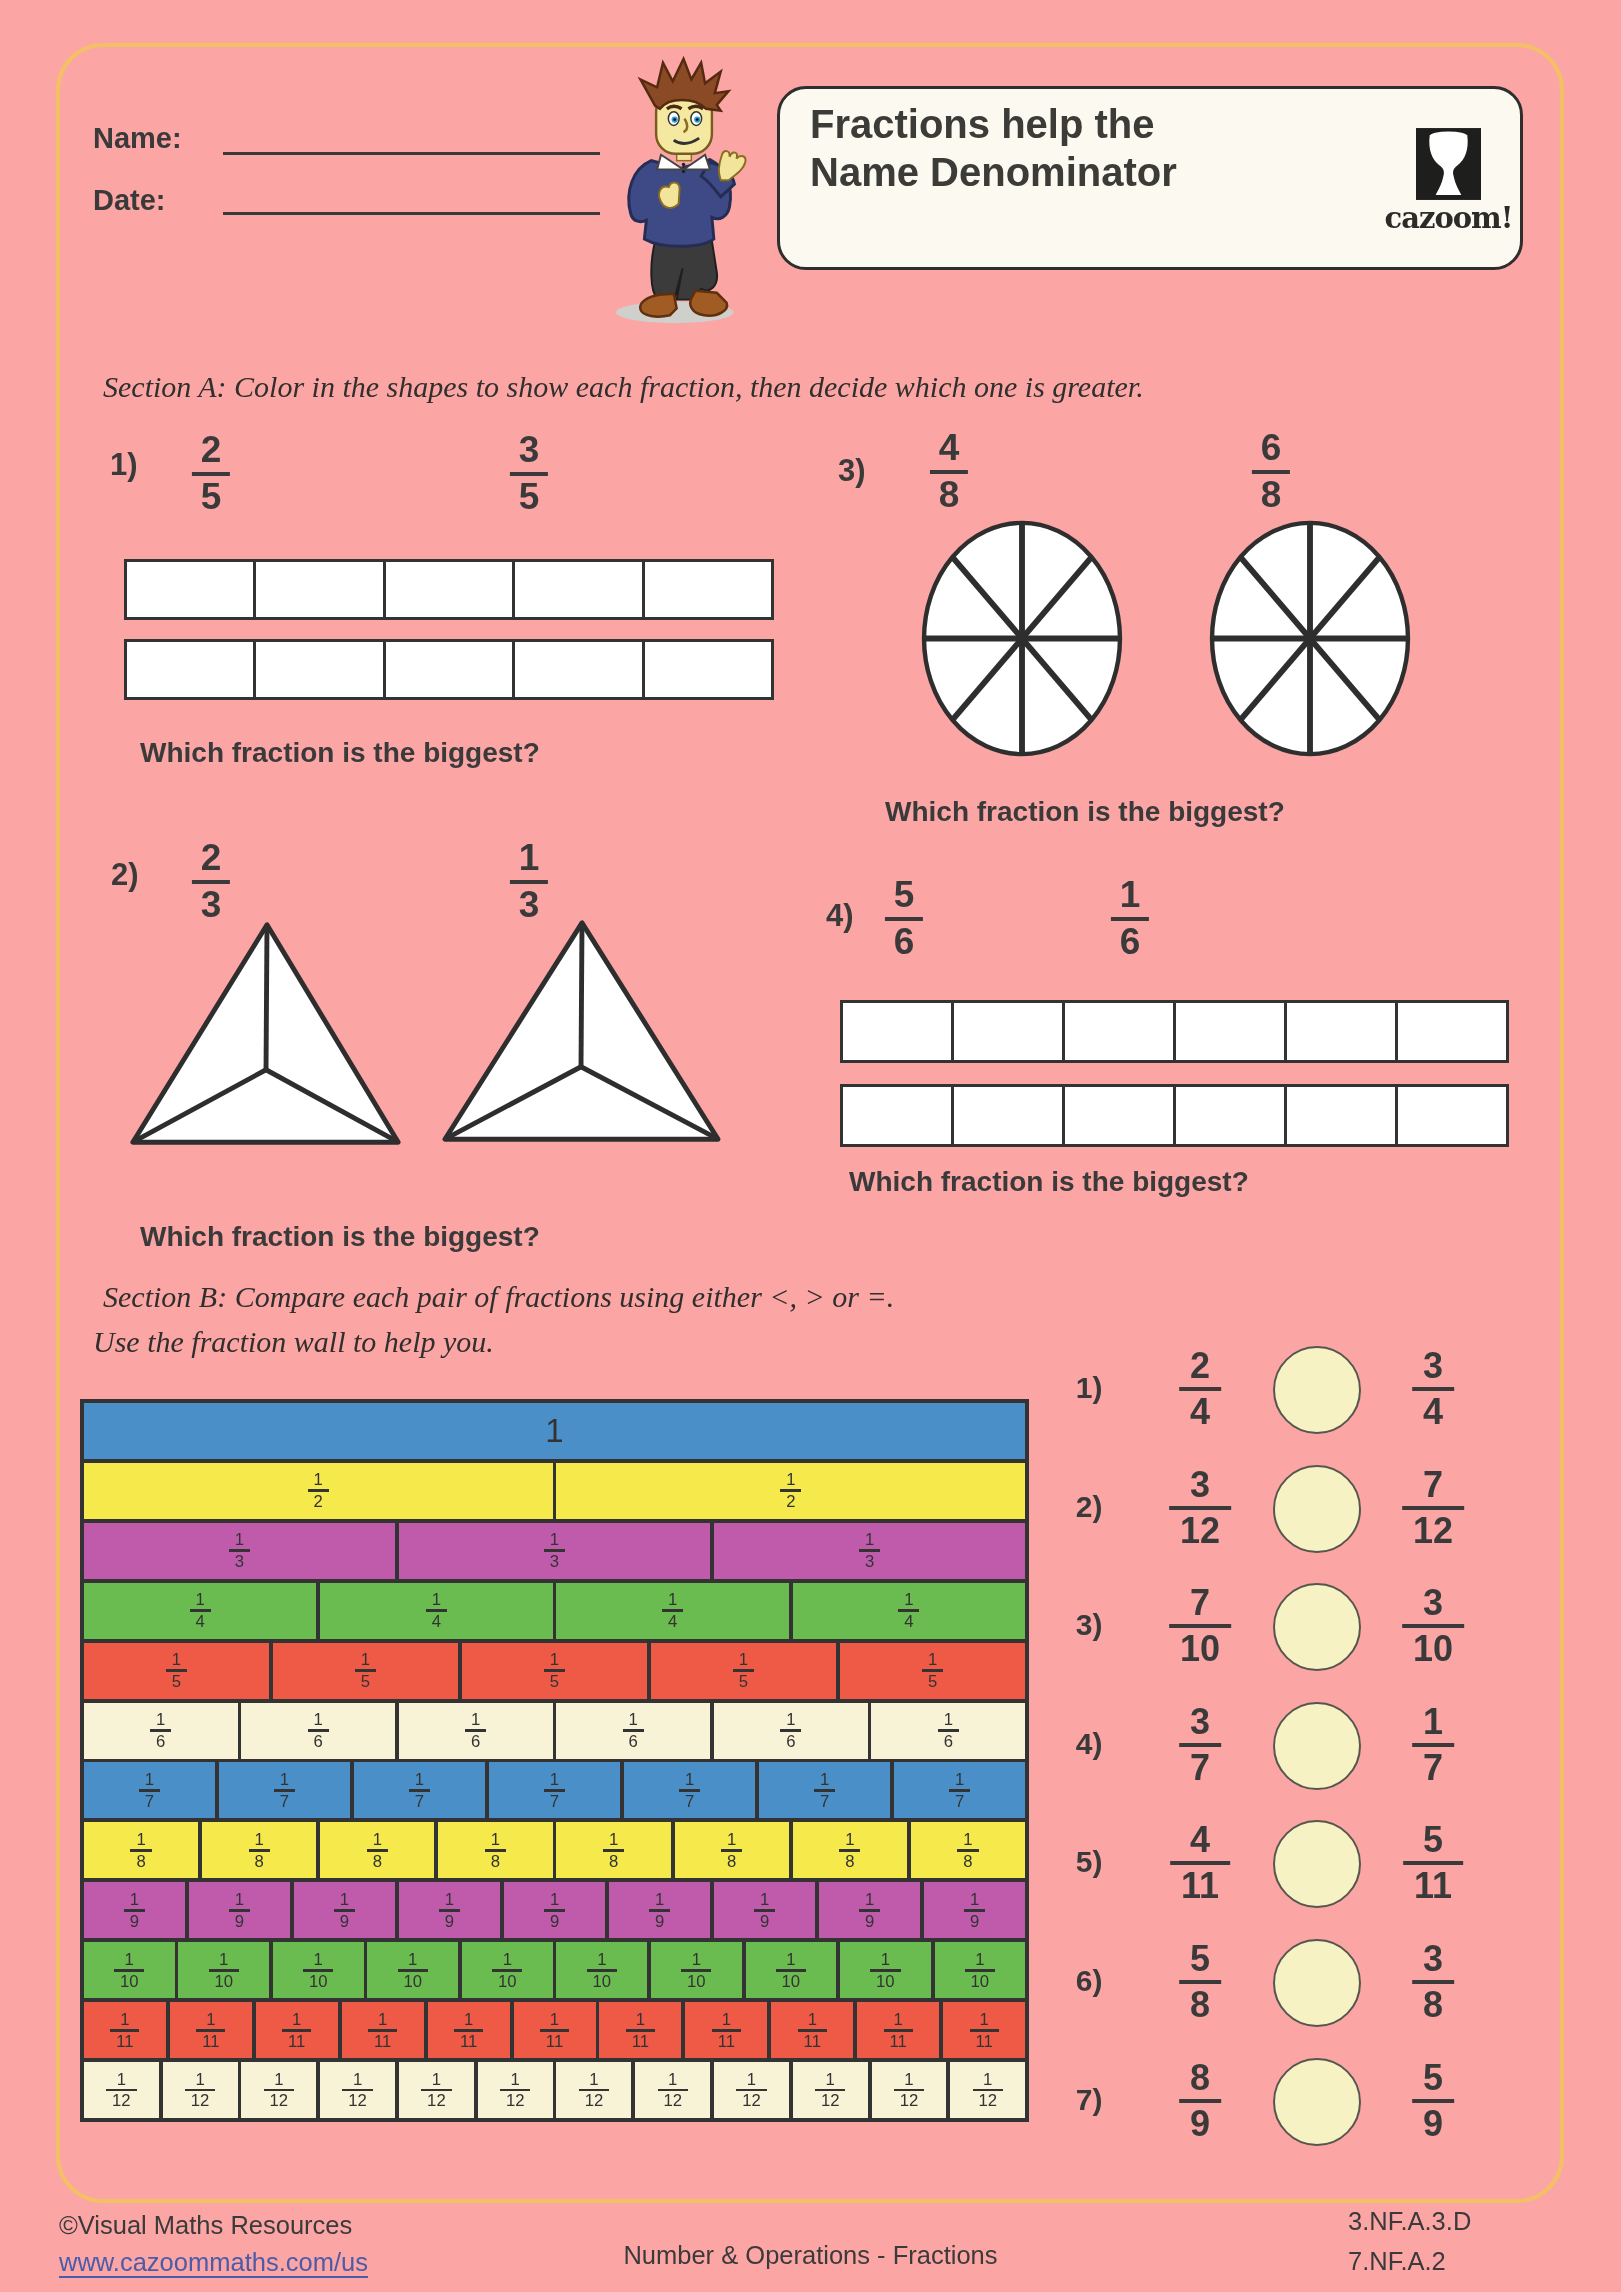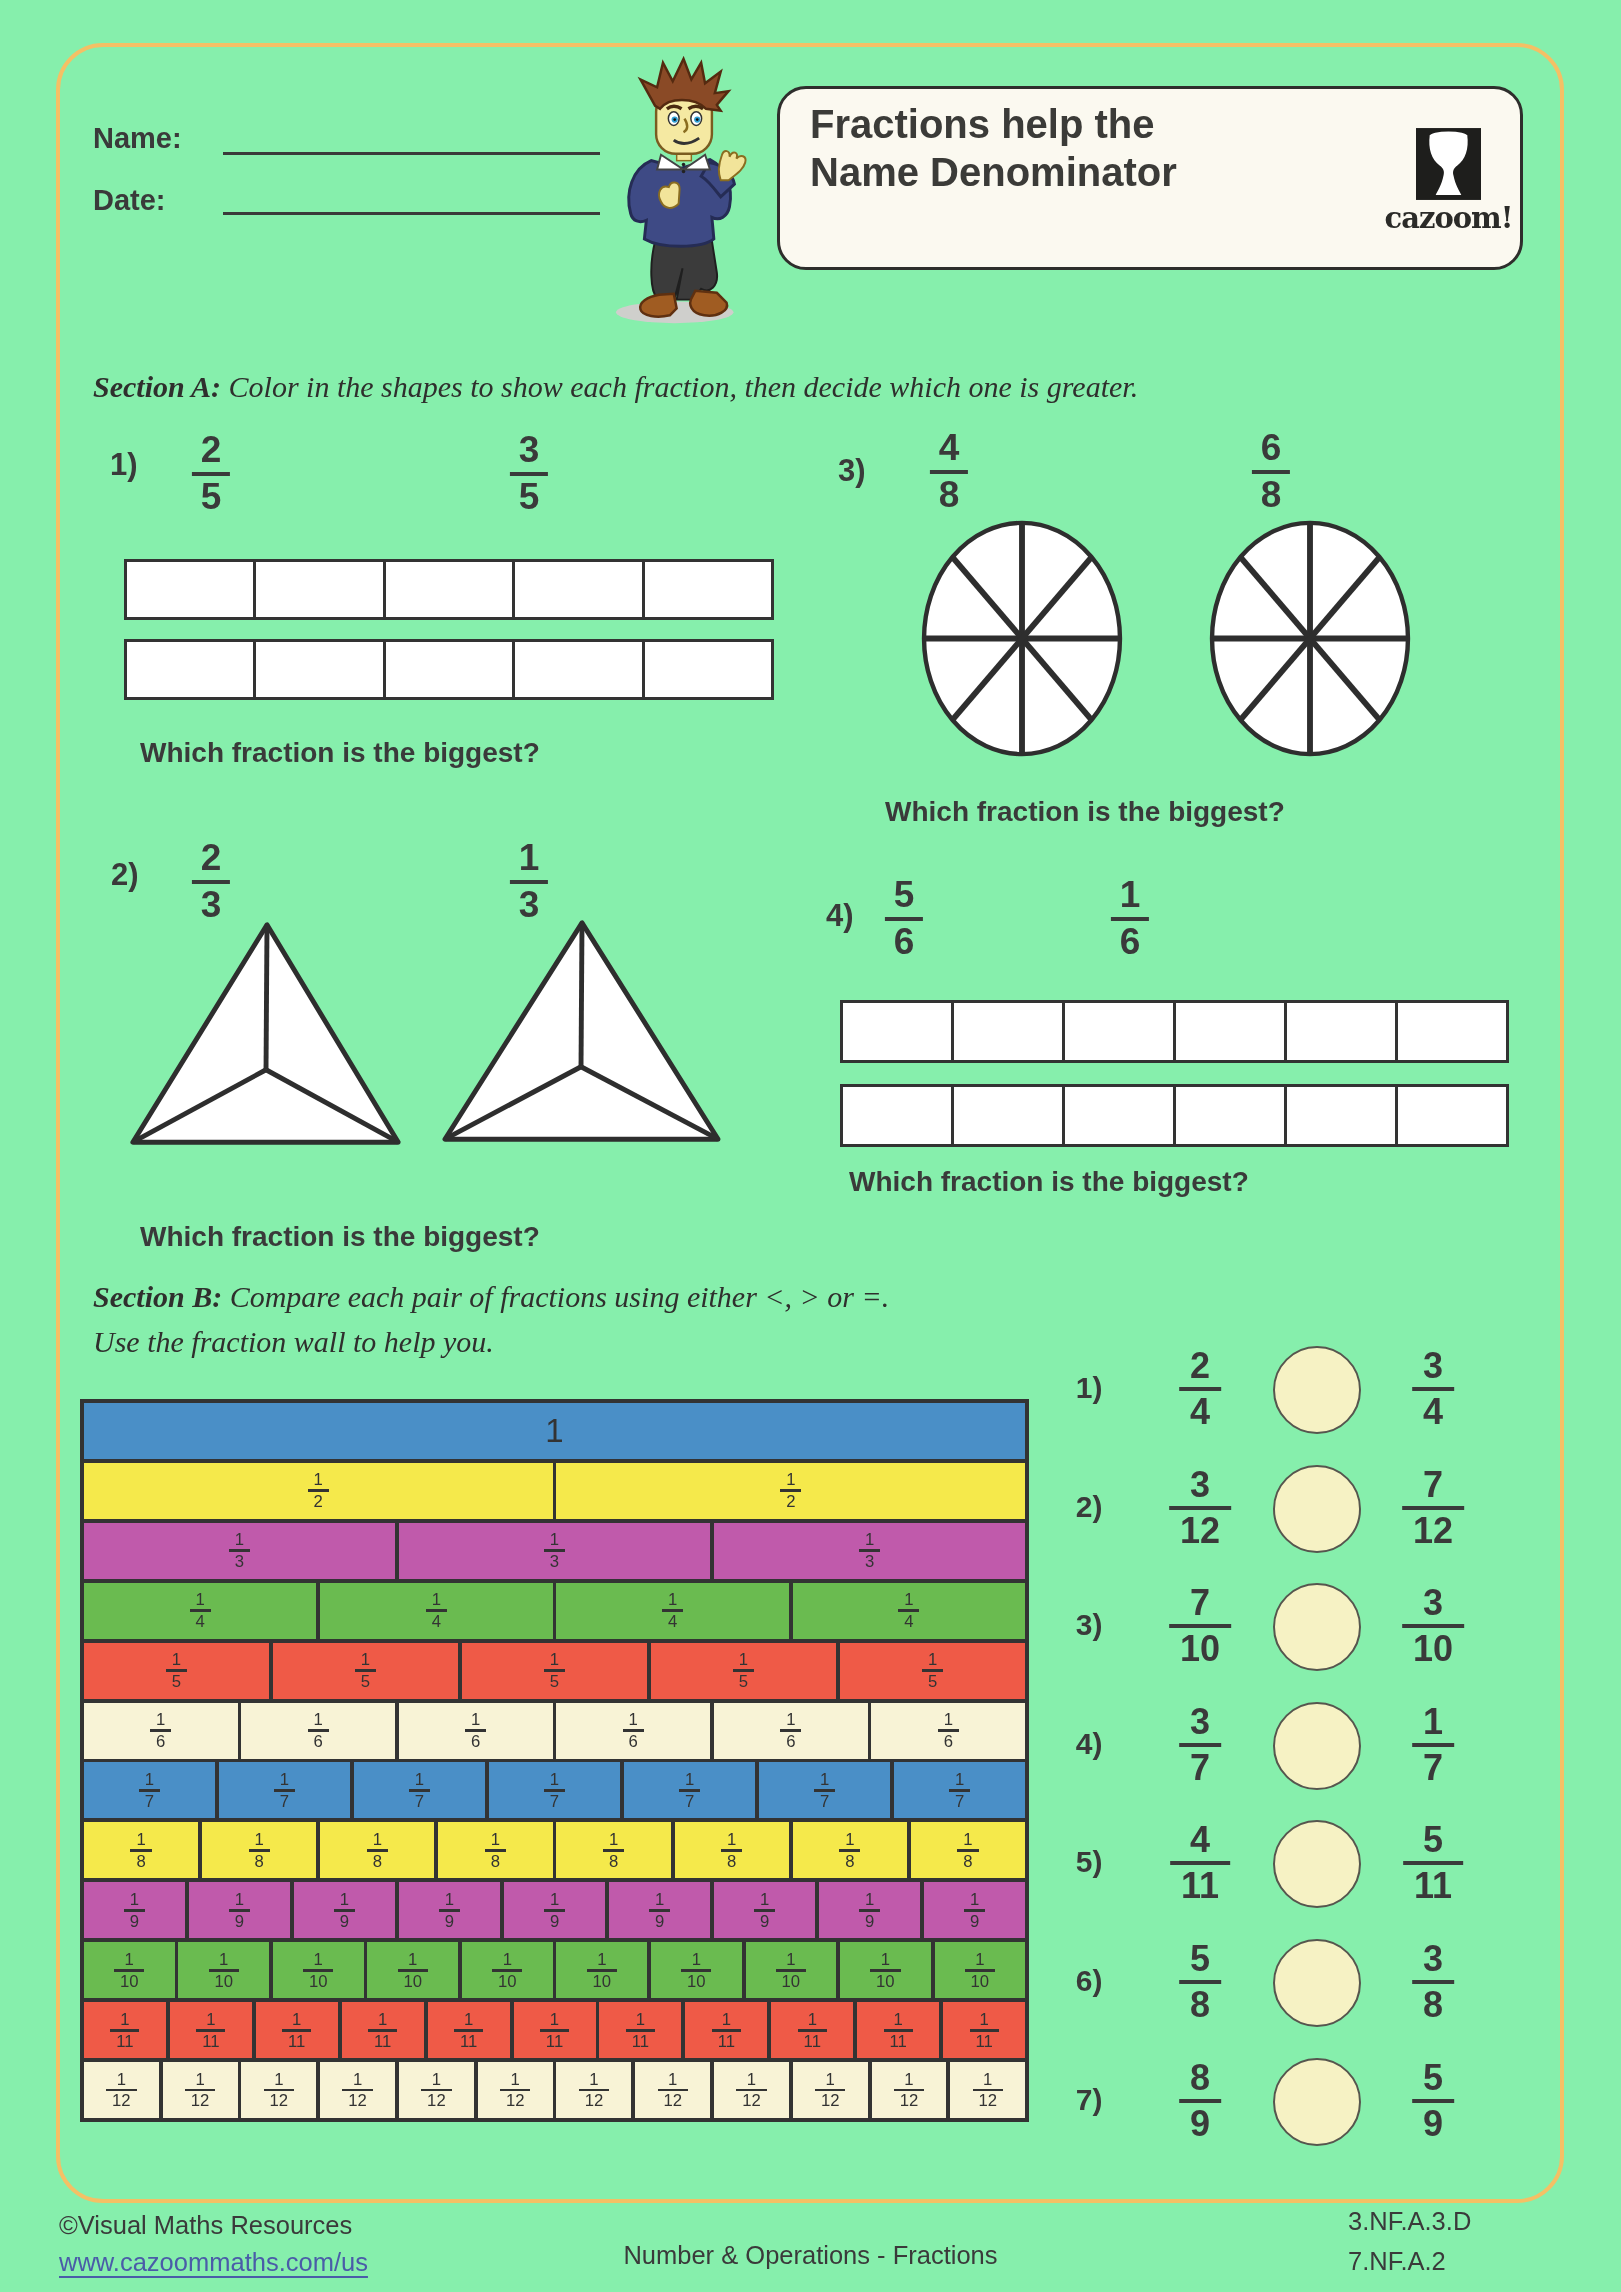--- a/index.html
+++ b/index.html
@@ -1,32 +1,32 @@
 <!DOCTYPE html>
 <html><head>
 <meta charset="utf-8">
 <style>
   html,body { margin:0; padding:0; background:#fff; }
-  .page { position:relative; width:1621px; height:2293px; background:#86efac;
+  .page { position:relative; width:1621px; height:2293px; background:#fca5a5;
           font-family:"Liberation Sans", sans-serif; color:#3a3a3a; overflow:hidden; }
   .abs { position:absolute; }
 
   
   .frame { border:4.9px solid #f4c065; border-radius:47px; }
 
   
   .hdr-label { font-size:29px; font-weight:bold; color:#3a3a3a; }
   .writeline { height:2.9px; background:#3a3a3a; }
   .title-box { background:#fbf9f0; border:3.9px solid #2e2e2c; border-radius:29px; }
   .title-text { font-size:40px; font-weight:bold; color:#3b3b38; line-height:48px; }
   .logo-word { font-family:"DejaVu Serif", serif; font-weight:bold; font-size:29px; color:#2b2b28; letter-spacing:-1px; }
 
   
   .serif-head { font-family:"Liberation Serif", serif; font-style:italic; font-size:30px; color:#2f2f2d; }
-  .serif-head b { font-weight:bold; }
+  .serif-head b { font-weight:normal;margin-left:10px; }
 
   .pnum { font-size:31px; font-weight:bold; color:#3a3a3a; }
   .qtext { font-size:28px; font-weight:bold; color:#3a3a3a; }
 
   
   .frac { display:inline-grid; justify-items:center; row-gap:2.9px; color:#3a3a3a; line-height:1.02; }
   .frac .num, .frac .den { padding:0 8.8px; }
   .frac .bar { justify-self:stretch; height:3.9px; background:#3a3a3a; }
   .fracA { font-size:37px; font-weight:bold; }
 

